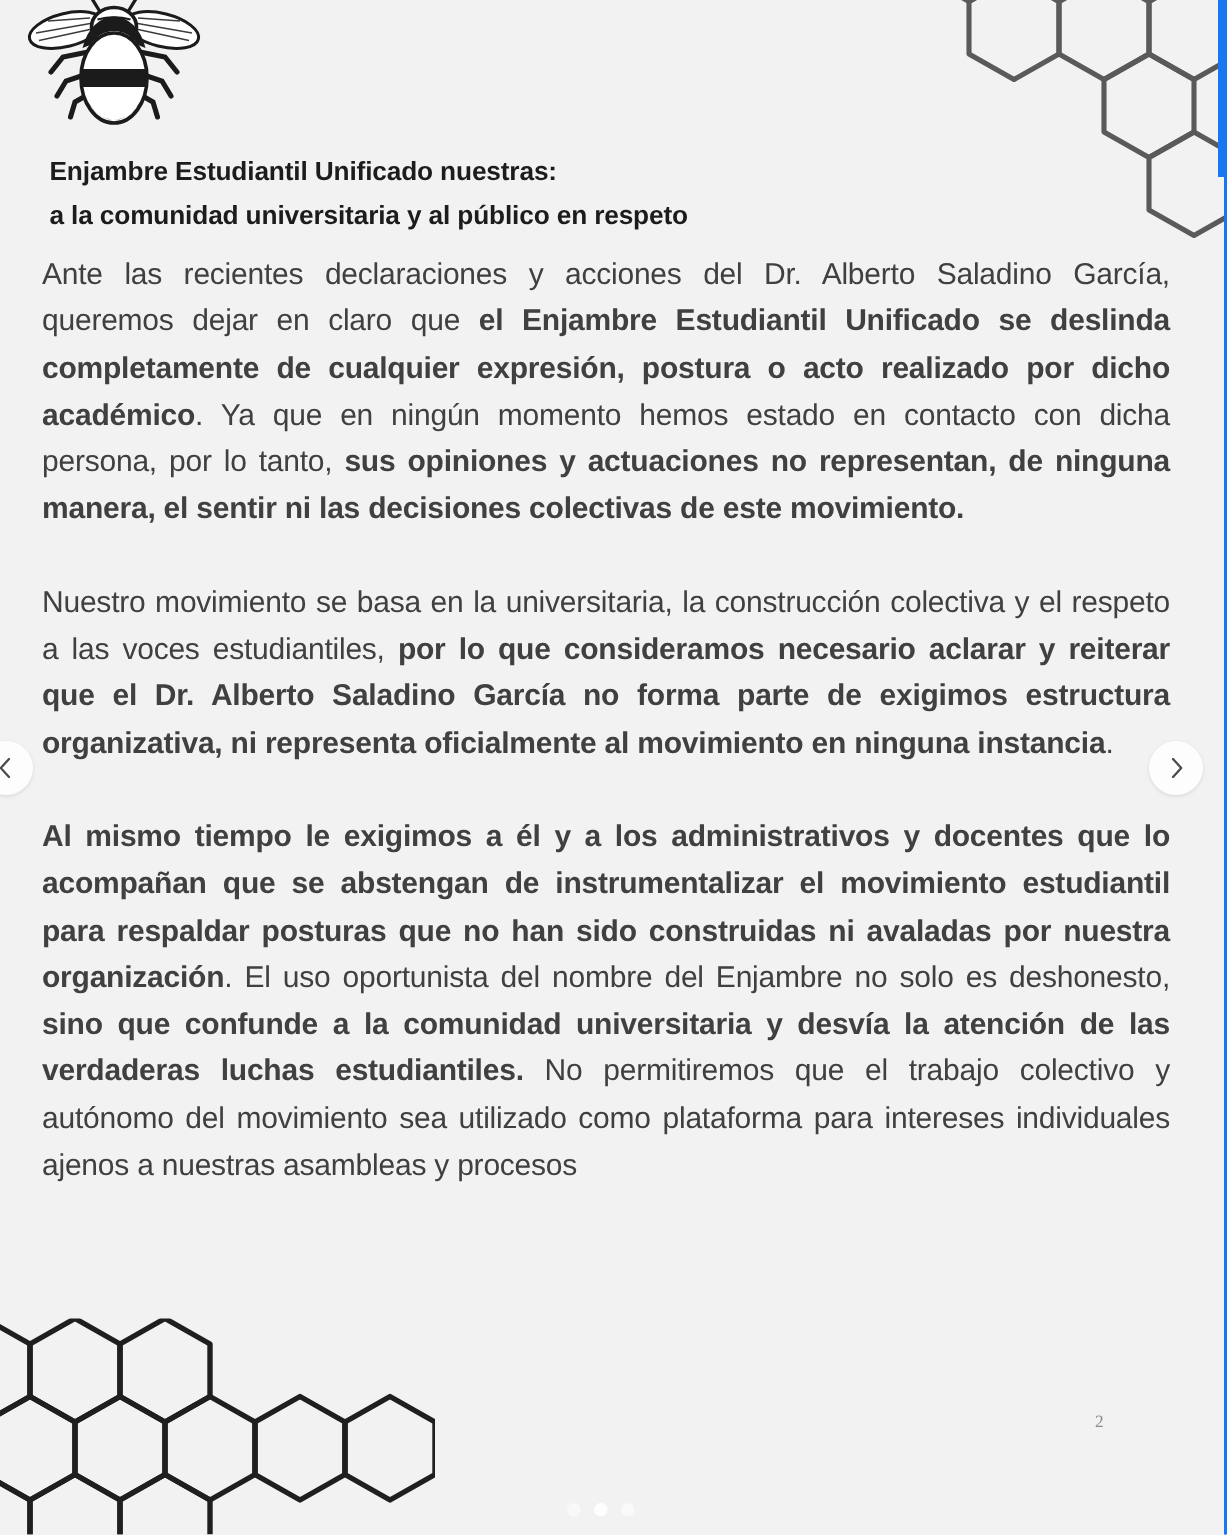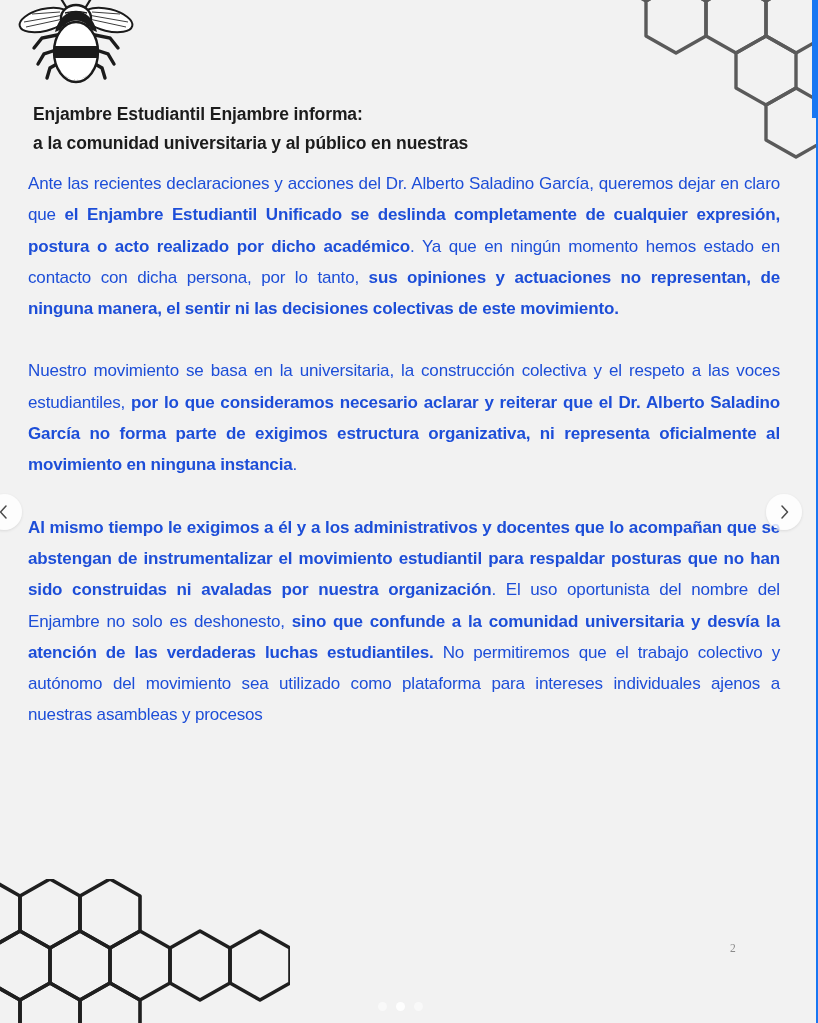--- a/index.html
+++ b/index.html
@@ -69,23 +69,23 @@
   }
 
   
   #body-copy {
     position: absolute;
     top: 168px;
     left: 28px;
     width: 752px;
   }
   .para {
-    font-size: 17px;
+    font-size: 20px;
     line-height: 31.3px;
-    color: #1d4ed8;
+    color: #404040;
     text-align: justify;
     text-justify: inter-word;
     letter-spacing: -0.15px;
     margin-bottom: 31px;
   }
   .para:last-child { margin-bottom: 16px; }
   .para b { font-weight: 700; }
 
   
   .nav-arrow {
@@ -207,22 +207,22 @@
       <path d="M49 31 Q60 28 71 31"></path>
     </g>
 
     <ellipse cx="60" cy="58" rx="22" ry="30" fill="#ffffff" stroke="#1b1b1b" stroke-width="2.4"></ellipse>
     <path d="M38.6 52 A22 30 0 0 0 38.6 64 L81.4 64 A22 30 0 0 0 81.4 52 Z" fill="#1b1b1b"></path>
     <path d="M41.5 72 A22 30 0 0 0 78.5 72 L74 79 A22 30 0 0 1 46 79 Z" fill="#1b1b1b"></path>
     <path d="M39 38 A22 30 0 0 1 81 38 L76 36 A22 30 0 0 0 44 36 Z" fill="#1b1b1b"></path>
   </svg>
 
   <div id="header">
-    <div class="header-line">Enjambre Estudiantil Enjambre informa:</div>
-    <div class="header-line">a la comunidad universitaria y al público en nuestras</div>
+    <div class="header-line">Enjambre Estudiantil Unificado nuestras:</div>
+    <div class="header-line">a la comunidad universitaria y al público en respeto</div>
   </div>
 
   <div id="body-copy">
     <p class="para"><span>Ante las recientes declaraciones y acciones del Dr. Alberto Saladino García, queremos dejar en claro que </span><b>el Enjambre Estudiantil Unificado se deslinda completamente de cualquier expresión, postura o acto realizado por dicho académico</b><span>. Ya que en ningún momento hemos estado en contacto con dicha persona, por lo tanto, </span><b>sus opiniones y actuaciones no representan, de ninguna manera, el sentir ni las decisiones colectivas de este movimiento.</b></p>
     <p class="para"><span>Nuestro movimiento se basa en la universitaria, la construcción colectiva y el respeto a las voces estudiantiles, </span><b>por lo que consideramos necesario aclarar y reiterar que el Dr. Alberto Saladino García no forma parte de exigimos estructura organizativa, ni representa oficialmente al movimiento en ninguna instancia</b><span>.</span></p>
     <p class="para"><b>Al mismo tiempo le exigimos a él y a los administrativos y docentes que lo acompañan  que se abstengan de instrumentalizar el movimiento estudiantil para respaldar posturas que no han sido construidas ni avaladas por nuestra organización</b><span>. El uso oportunista del nombre del Enjambre no solo es deshonesto, </span><b>sino que confunde a la comunidad universitaria y desvía la atención de las verdaderas luchas estudiantiles.</b><span> No permitiremos que el trabajo colectivo y autónomo del movimiento sea utilizado como plataforma para intereses individuales ajenos a nuestras asambleas y procesos</span></p>
   </div>
 
   <svg class="honeycomb" id="honeycomb-bottom-left" viewBox="0 0 330 150" fill="none" stroke="#1f1f1f" stroke-width="3.6" stroke-linejoin="round">
     <polygon points="30,0 60,17 60,52 30,69 0,52 0,17"></polygon>

